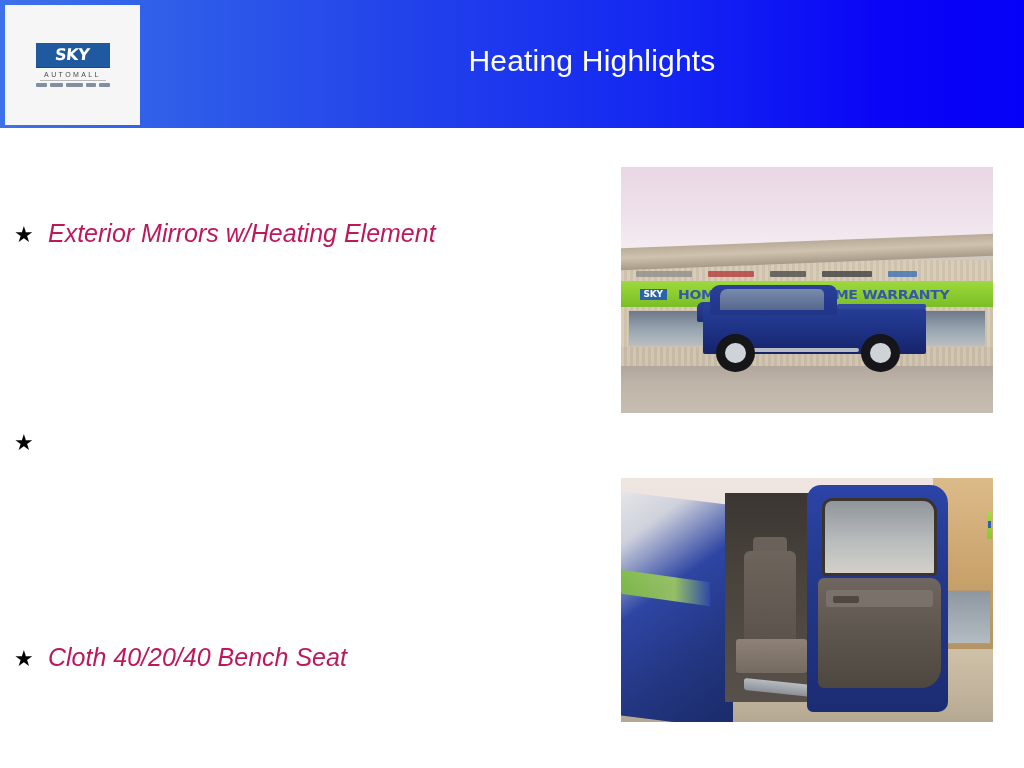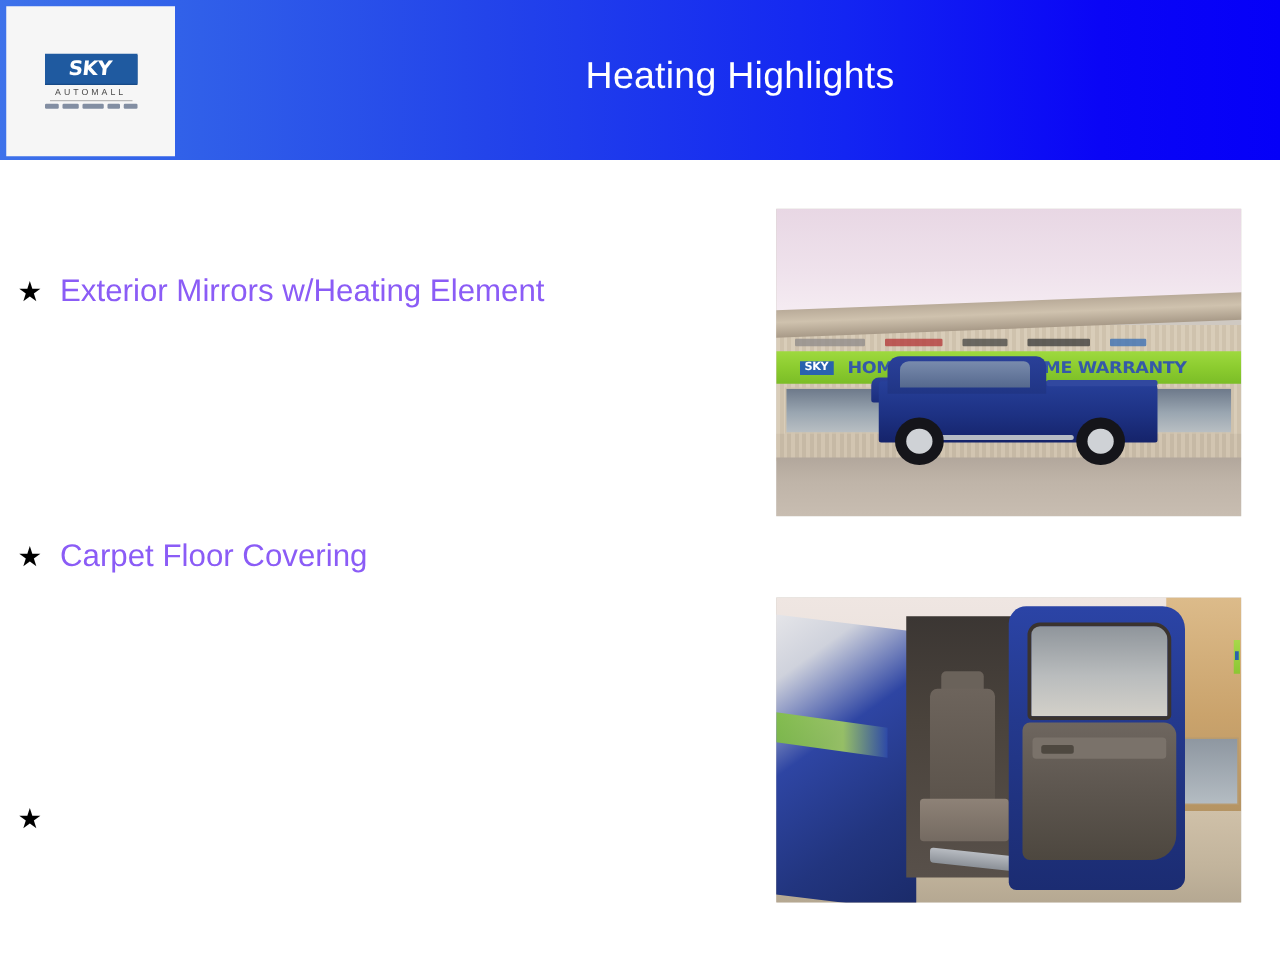--- a/index.html
+++ b/index.html
@@ -133,23 +133,24 @@
   .bullet-item.b1 { top: 304px; }
   .bullet-item.b2 { top: 516px; }
   .bullet-star {
     color: #000000;
     font-size: 22px;
     line-height: 1;
     width: 34px;
     flex: 0 0 34px;
   }
   .bullet-text {
-    color: #8b5cf6;
+    color: #be185d;
     font-size: 25px;
     line-height: 1.1;
+    font-style: italic;
   }
 
   
   .photo {
     position: absolute;
     overflow: hidden;
     background: #cfc9c2;
   }
   .photo-1 {
     left: 621px;
@@ -375,25 +376,25 @@
 
 <div class="bullet-list">
 
   <div class="bullet-item b0">
     <span class="bullet-star">★</span>
     <span class="bullet-text">Exterior Mirrors w/Heating Element</span>
   </div>
 
   <div class="bullet-item b1">
     <span class="bullet-star">★</span>
-    <span class="bullet-text">Carpet Floor Covering</span>
   </div>
 
   <div class="bullet-item b2">
     <span class="bullet-star">★</span>
+    <span class="bullet-text">Cloth 40/20/40 Bench Seat</span>
   </div>
 
 </div>
 
 <div class="photo photo-1">
   <div class="p1-sky"></div>
   <div class="p1-wall"></div>
   <div class="p1-roof"></div>
   <div class="p1-brandrow">
     <i class="p1-b1"></i>

